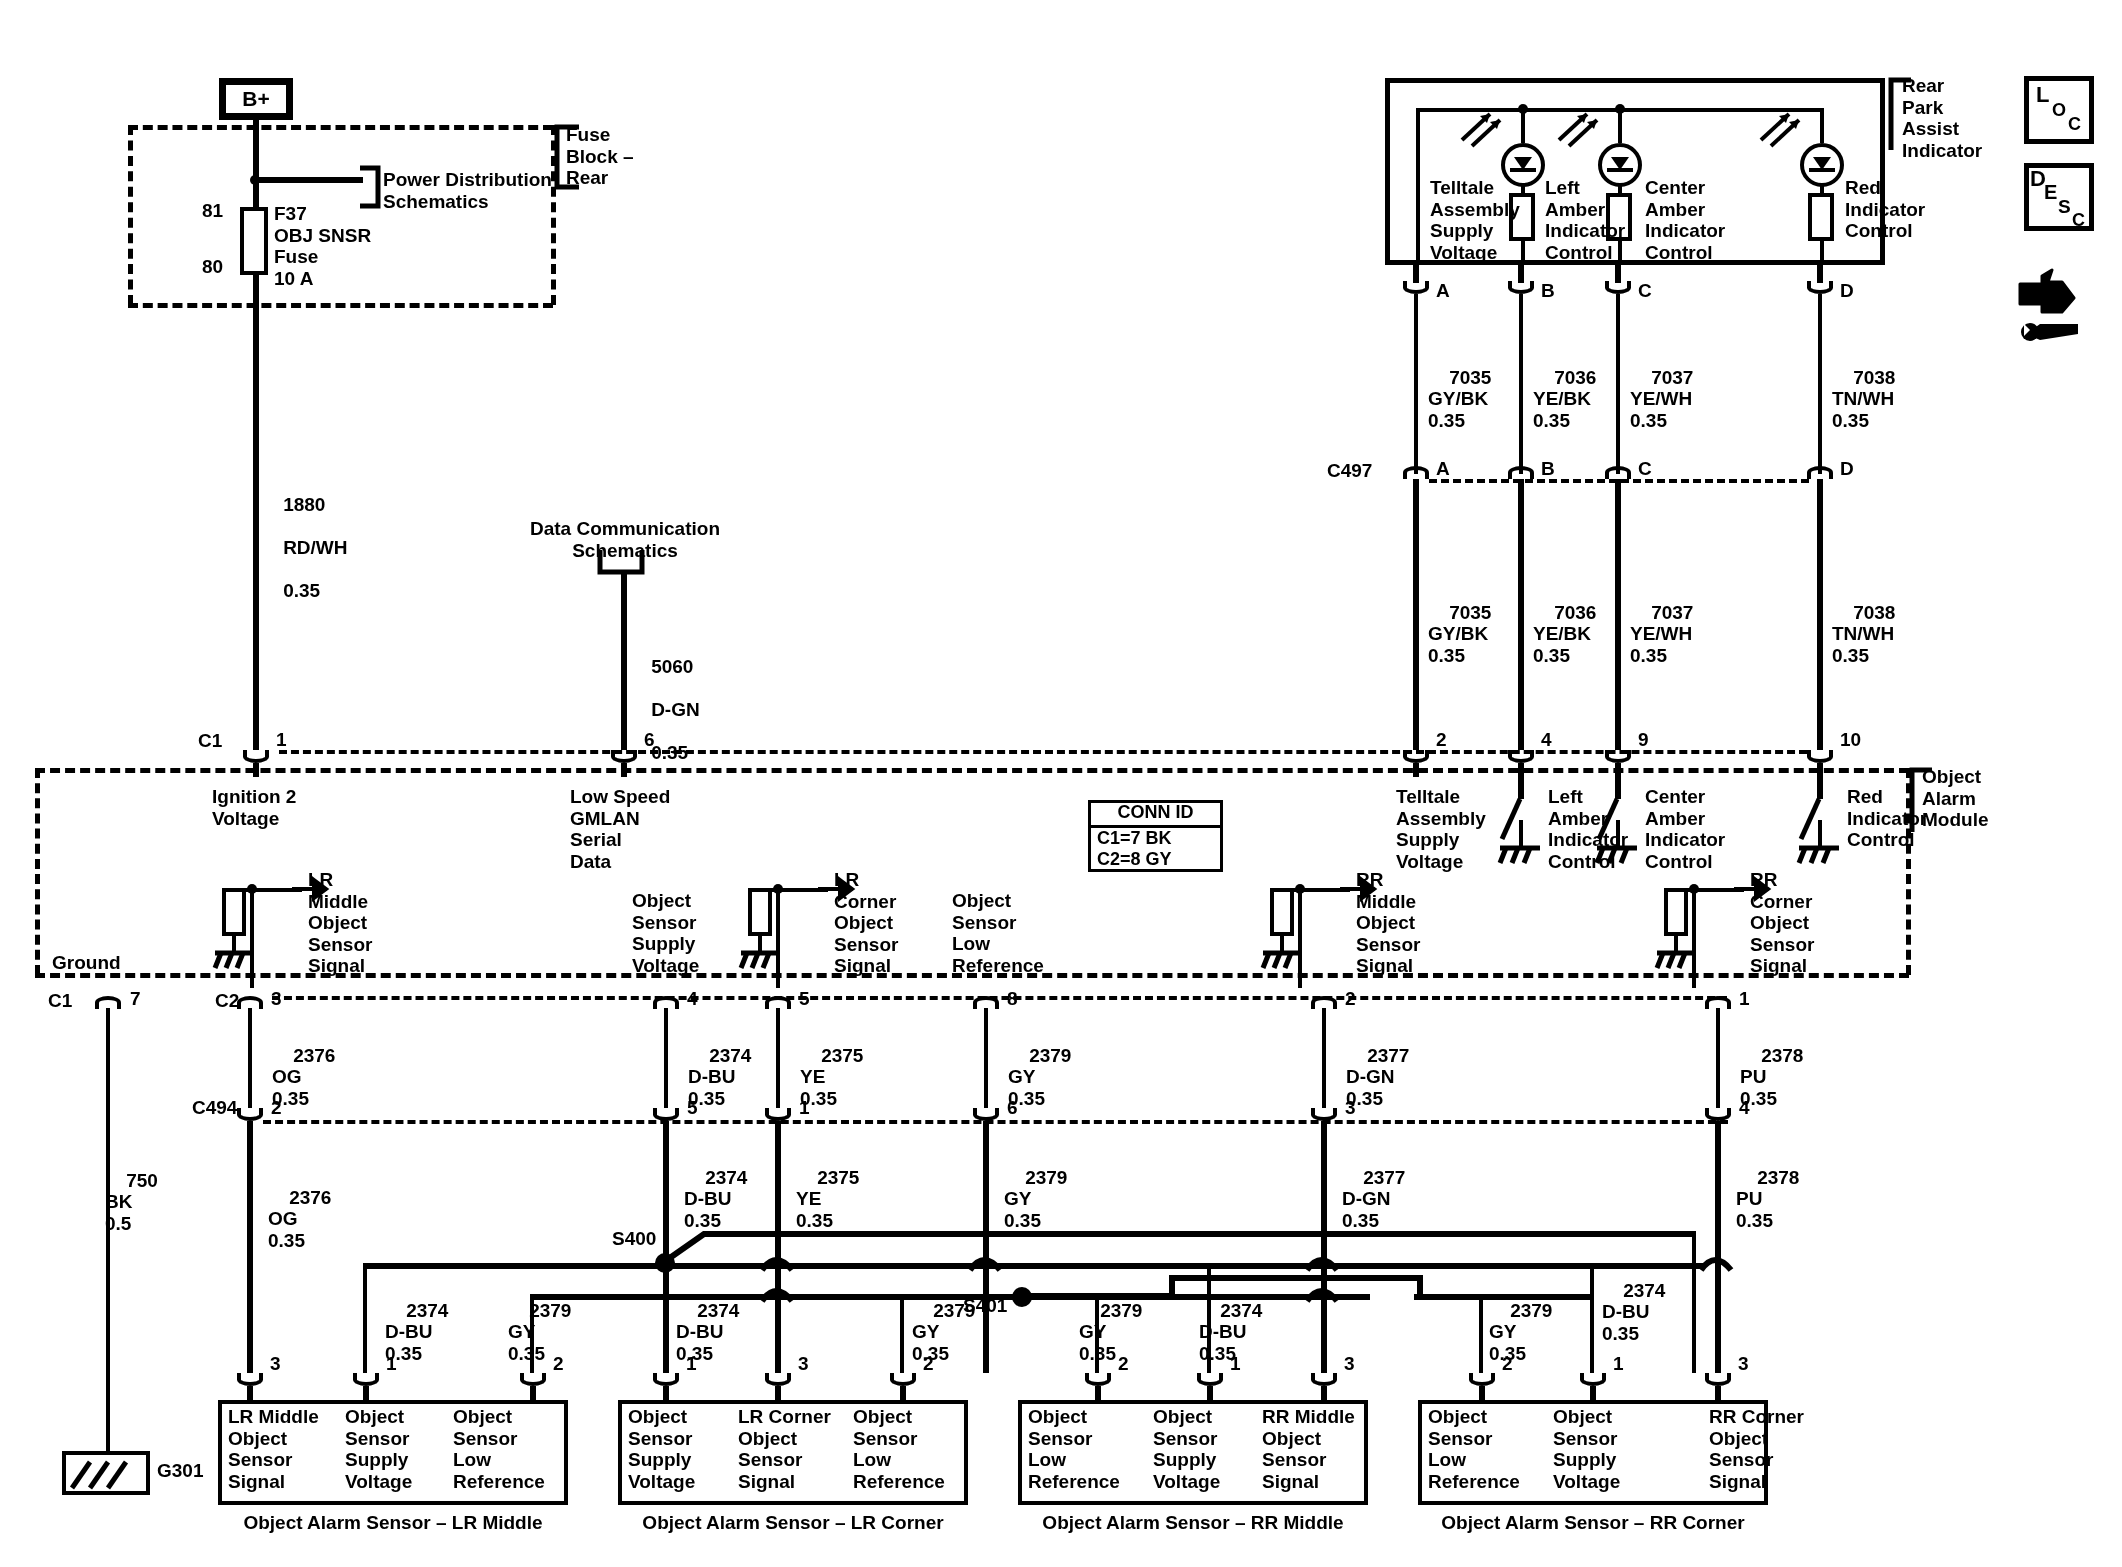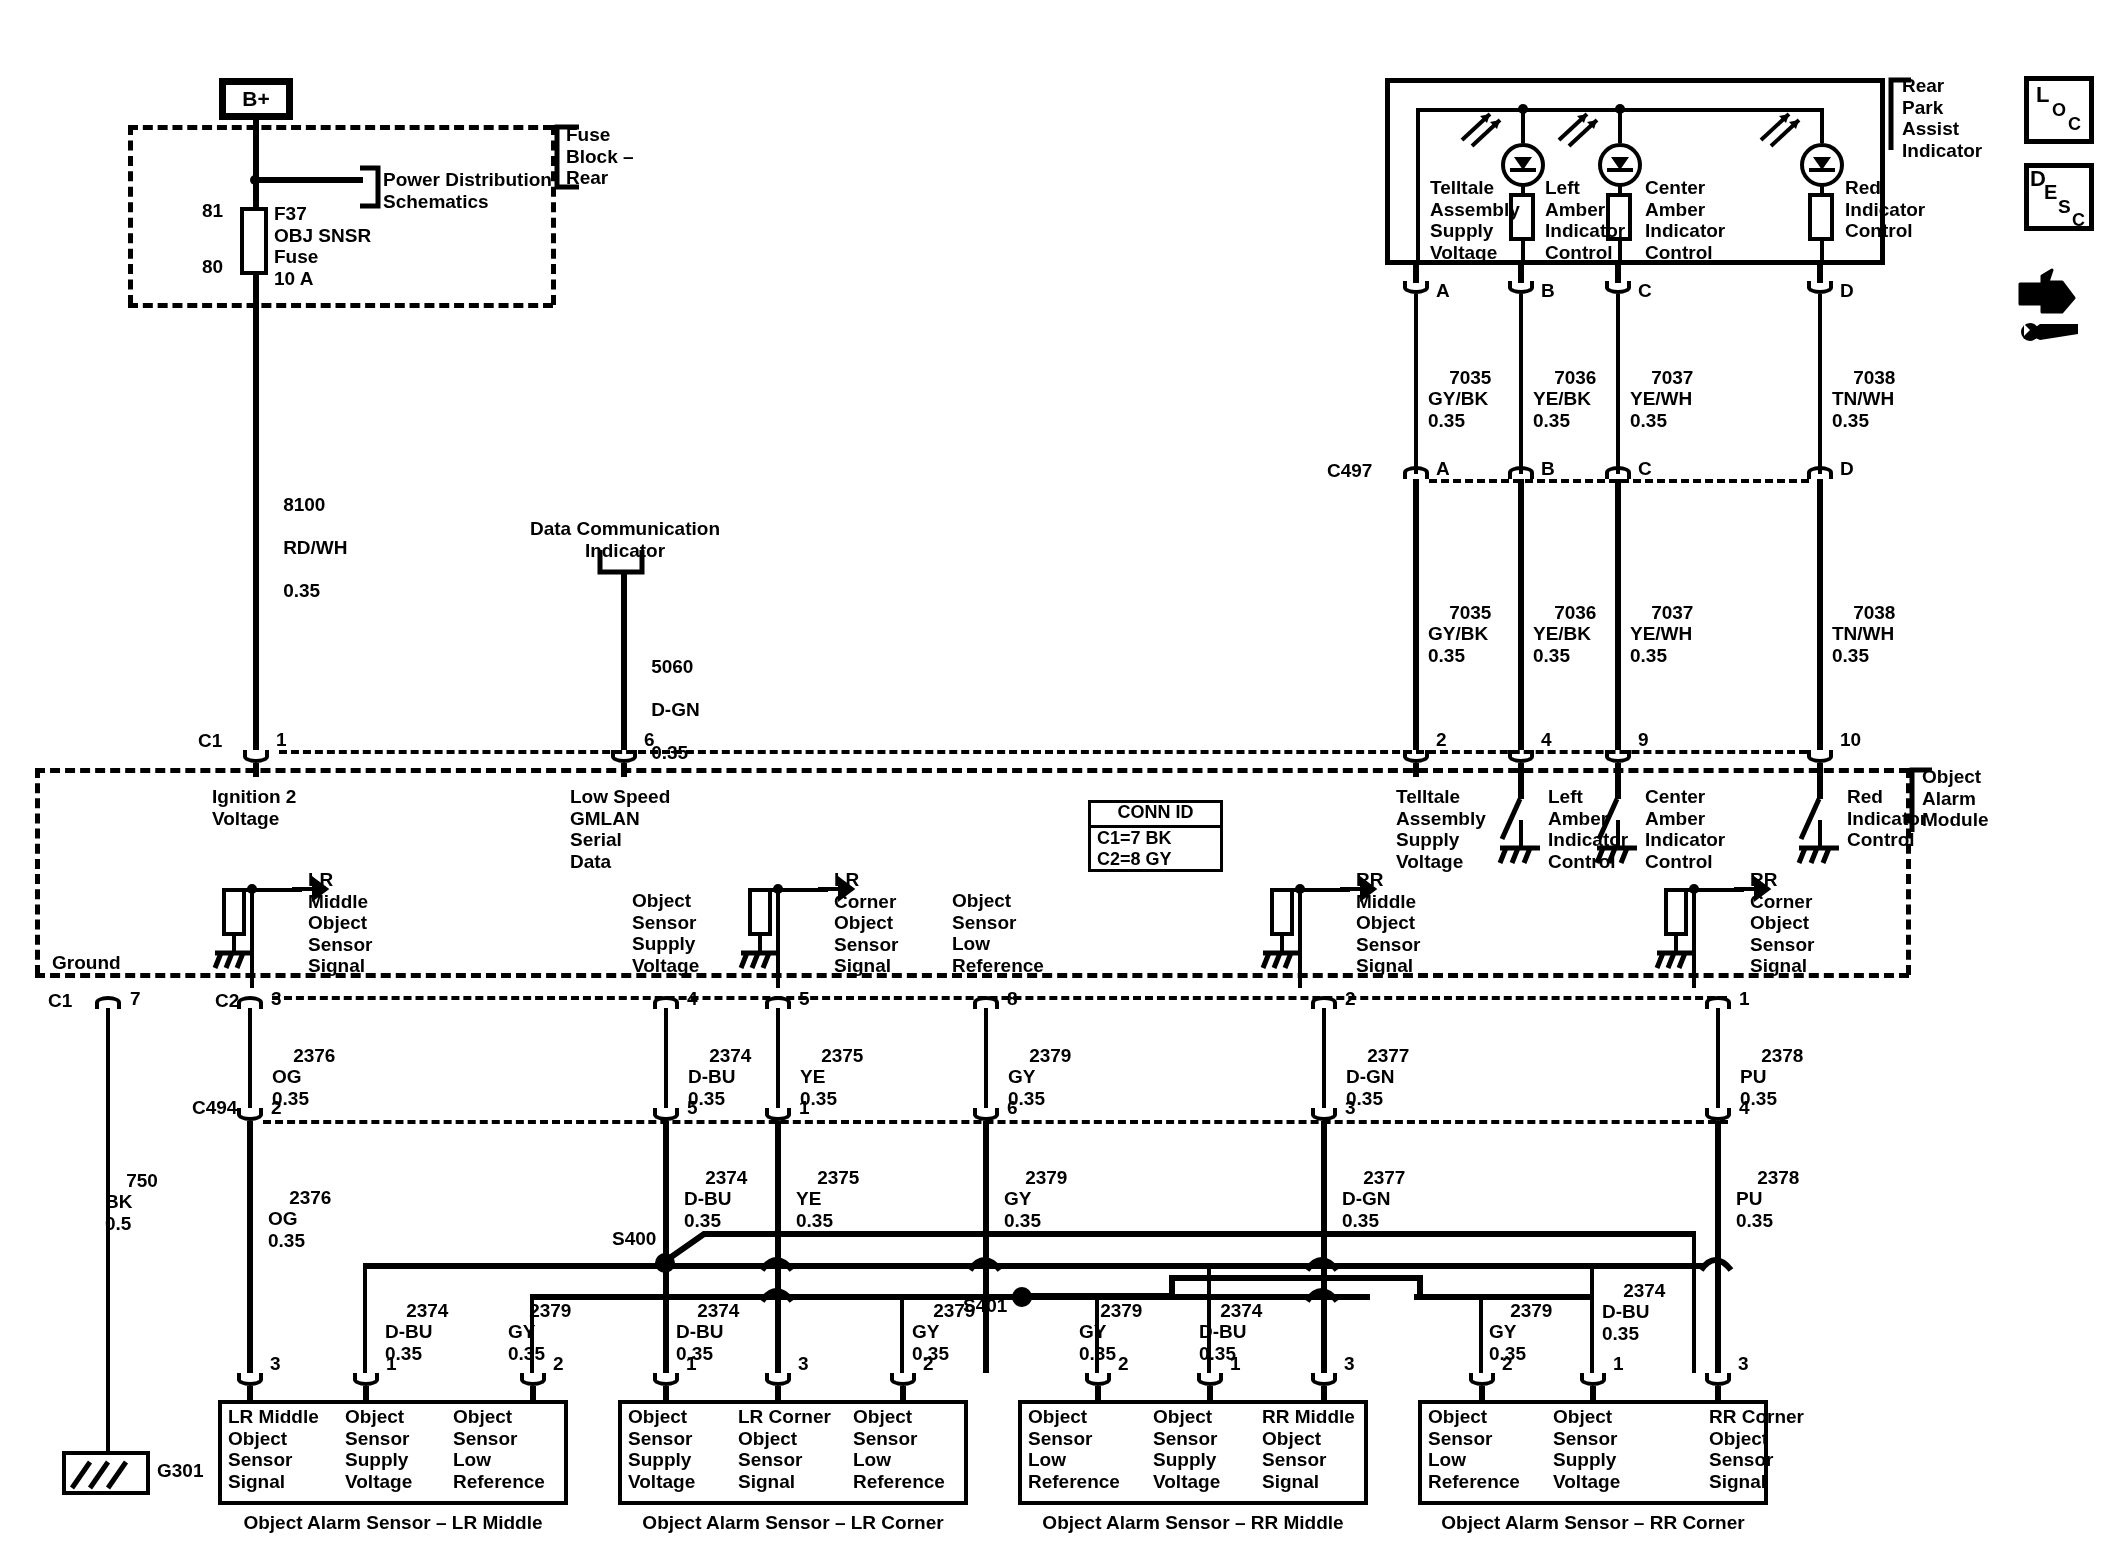--- a/index.html
+++ b/index.html
@@ -64,30 +64,30 @@
 
   <div class="fuse" style="left:240px;top:207px;width:28px;height:68px;"></div>
   <div class="t tb" style="left:202px;top:200px;">81</div>
   <div class="t tb" style="left:202px;top:256px;">80</div>
   <div class="t tb" style="left:274px;top:203px;">F37
 OBJ SNSR
 Fuse
 10 A</div>
   <div class="vt" style="left:253px;top:272px;height:478px;"></div>
   <div class="t tb" style="left:262px;top:472px;">
-    <span>8100</span><br>
+    <span>1880</span><br>
     <span>RD/WH</span><br>
     <span>0.35</span>
   </div>
 
   <svg style="left:598px;top:548px;width:52px;height:34px;">
     <path d="M 2 2 L 2 24 L 44 24 L 44 2" fill="none" stroke="#000" stroke-width="5"></path>
   </svg>
   <div class="t tb tc" style="left:480px;top:518px;width:290px;">Data Communication
-Indicator</div>
+Schematics</div>
   <div class="vt" style="left:621px;top:570px;height:180px;"></div>
   <div class="t tb" style="left:630px;top:634px;">
     <span>5060</span><br>
     <span>D-GN</span><br>
     <span>0.35</span>
   </div>
 
   <div class="solidbox5" style="left:1385px;top:78px;width:500px;height:187px;"></div>
 
   <div class="h" style="left:1418px;top:108px;width:404px;"></div>

